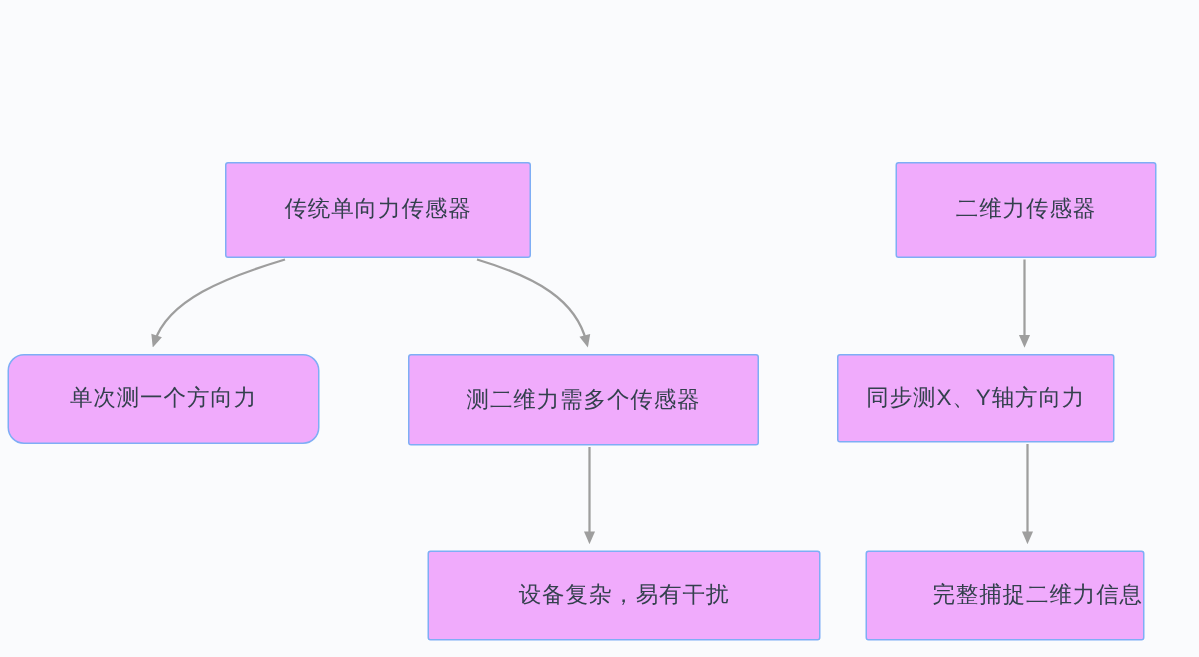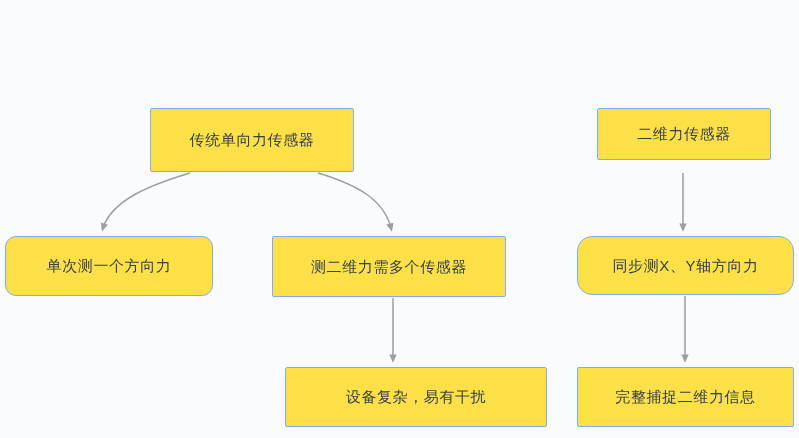--- a/index.html
+++ b/index.html
@@ -22,21 +22,21 @@
     position: absolute;
     left: 0;
     top: 0;
     width: 799px;
     height: 438px;
     pointer-events: none;
   }
   .node {
     position: absolute;
     box-sizing: border-box;
-    background: #fde047;
+    background: #f0abfc;
     border: 1.6px solid #7eaef5;
     border-radius: 2px;
     display: flex;
     align-items: center;
     justify-content: center;
     color: #33404d;
     font-size: 15px;
     letter-spacing: 0.6px;
     line-height: 1.2;
     white-space: nowrap;
@@ -77,25 +77,25 @@
   </div>
 
   <div class="node" style="left:272px; top:236px; width:234px; height:61px;font-family:Liberation Serif, serif;">
     <span class="label">测二维力需多个传感器</span>
   </div>
 
   <div class="node" style="left:285px; top:367px; width:262px; height:60px;">
     <span class="label">设备复杂，易有干扰</span>
   </div>
 
-  <div class="node" style="left:597px; top:108px; width:174px; height:52px;">
+  <div class="node" style="left:597px; top:108px; width:174px; height:64px;">
     <span class="label">二维力传感器</span>
   </div>
 
-  <div class="node" style="left:577px; top:236px; width:217px; height:59px;border-radius:15px;">
+  <div class="node" style="left:558px; top:236px; width:185px; height:59px;">
     <span class="label">同步测X、Y轴方向力</span>
   </div>
 
-  <div class="node" style="left:577px; top:367px; width:217px; height:60px;">
+  <div class="node" style="left:577px; top:367px; width:186px; height:60px;justify-content:flex-end;">
     <span class="label">完整捕捉二维力信息</span>
   </div>
 
 </div>
 
 </body></html>

